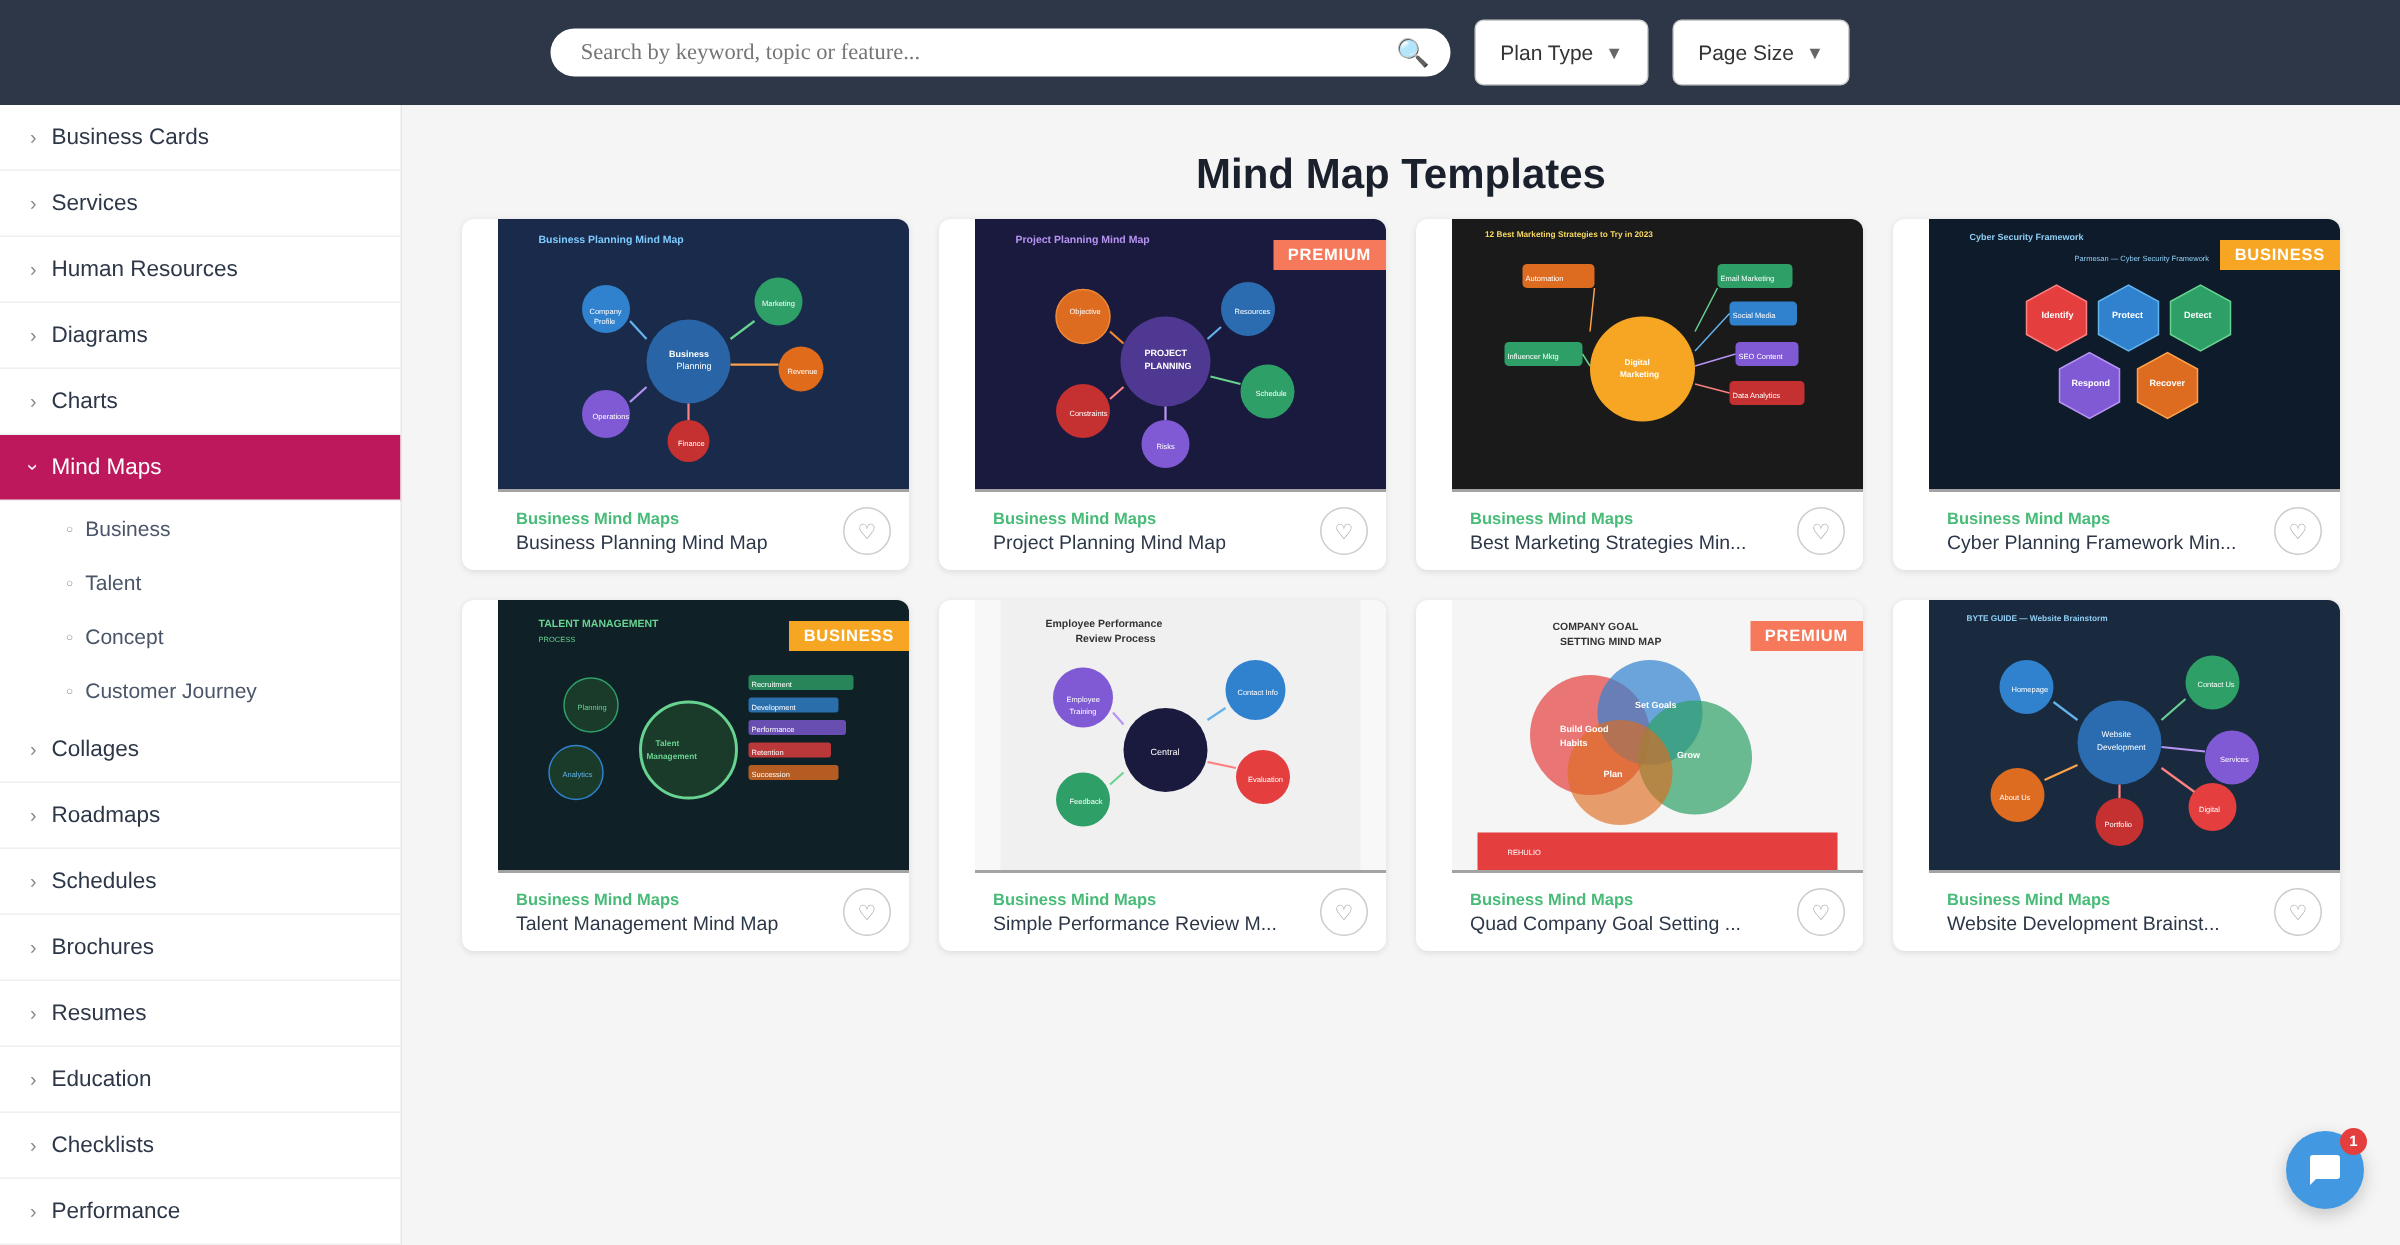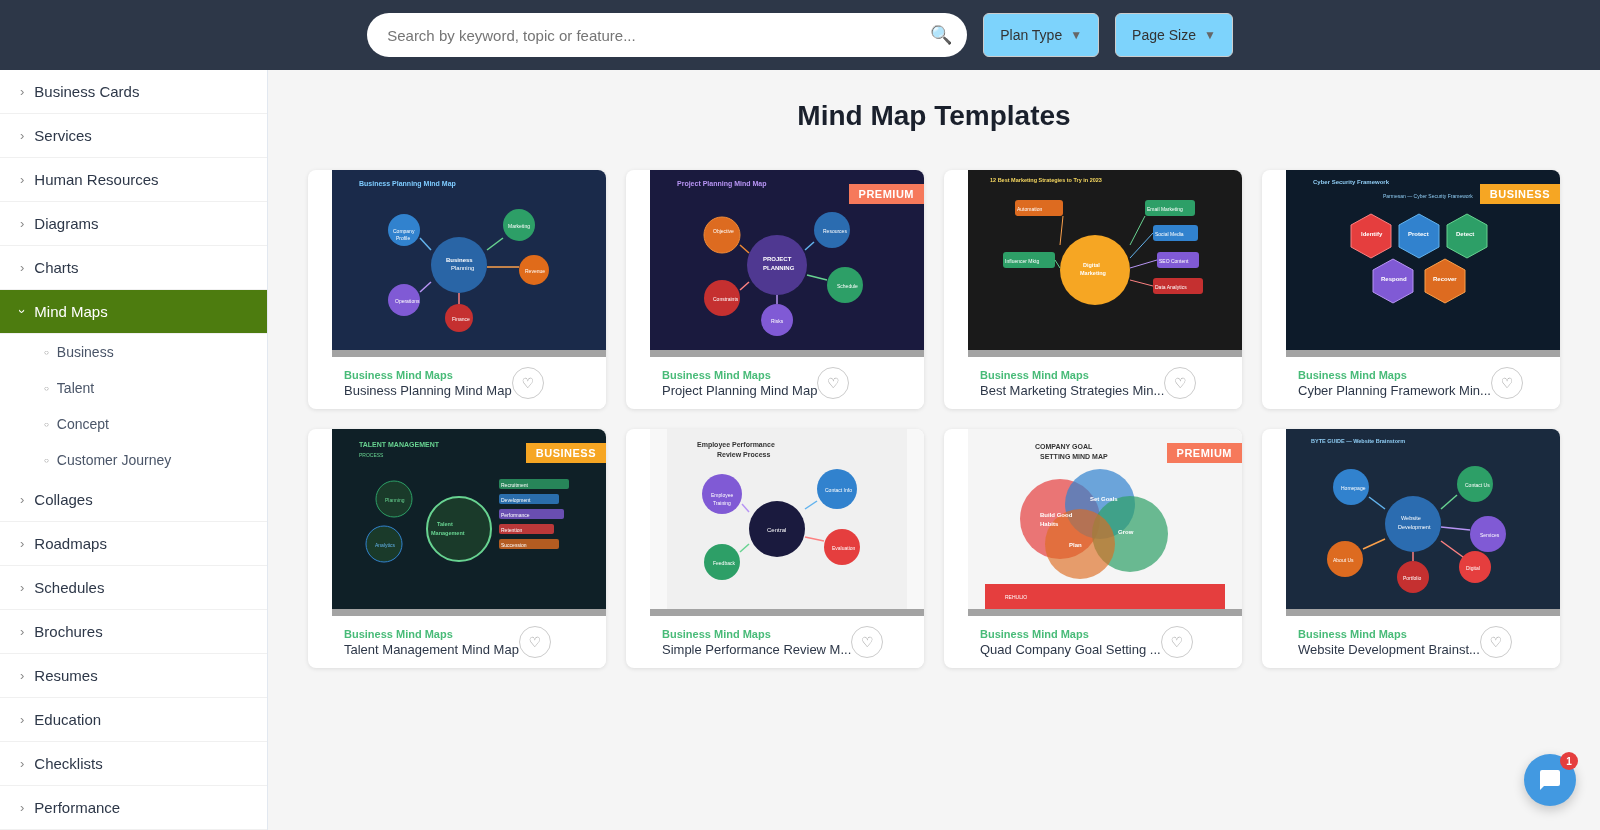--- a/index.html
+++ b/index.html
@@ -16,38 +16,39 @@
       padding: 0 40px;
       flex-shrink: 0;
     }
     .search-wrapper {
       position: relative;
       flex: 1;
       max-width: 600px;
     }
     .search-input {
       width: 100%;
-      height: 44px;
+      height: 32px;
       border-radius: 22px;
       border: none;
       padding: 0 48px 0 20px;
       font-size: 15px;
       color: #555;
       outline: none;
+      font-family: Liberation Serif, serif;
     }
     .search-icon {
       position: absolute;
       right: 14px;
       top: 50%;
       transform: translateY(-50%);
       color: #4299e1;
       font-size: 18px;
     }
     .filter-btn {
-      background: #7dd3fc;
+      background: #ffffff;
       border: 1.5px solid #ccc;
       border-radius: 6px;
       height: 44px;
       padding: 0 16px;
       font-size: 14px;
       color: #333;
       cursor: pointer;
       display: flex;
       align-items: center;
       gap: 8px;
@@ -74,21 +75,21 @@
       display: flex;
       align-items: center;
       padding: 13px 20px;
       cursor: pointer;
       font-size: 15px;
       color: #2d3748;
       border-bottom: 1px solid #f0f0f0;
       gap: 10px;
     }
     .sidebar-item.active {
-      background: #4d7c0f;
+      background: #be185d;
       color: white;
     }
     .sidebar-item.active .arrow { color: white; }
     .arrow { font-size: 13px; color: #888; }
     .arrow.open { transform: rotate(90deg); }
     .sub-item {
       display: flex;
       align-items: center;
       padding: 10px 20px 10px 44px;
       cursor: pointer;
@@ -103,21 +104,21 @@
       flex: 1;
       overflow-y: auto;
       background: #f5f5f5;
       padding: 30px 40px;
     }
     .page-title {
       text-align: center;
       font-size: 28px;
       font-weight: 700;
       color: #1a202c;
-      margin-bottom: 38px;
+      margin-bottom: 14px;
     }
 
     
     .template-grid {
       display: grid;
       grid-template-columns: repeat(4, 1fr);
       gap: 20px;
     }
 
     
@@ -137,24 +138,24 @@
       align-items: center;
       justify-content: center;
       font-size: 11px;
       color: #888;
       position: relative;
       overflow: hidden;
     }
     .card-footer {
       padding: 10px 12px;
       background: white;
-      border-top: 7px solid #a3a3a3;
-      display: flex;
-      align-items: center;
-      justify-content: flex-start;
+      border-top: 2px solid #a3a3a3;
+      display: flex;
+      align-items: center;
+      justify-content: space-between;
     }
     .card-category {
       font-size: 11px;
       color: #48bb78;
       font-weight: 600;
       margin-bottom: 2px;
     }
     .card-name {
       font-size: 13px;
       color: #2d3748;

